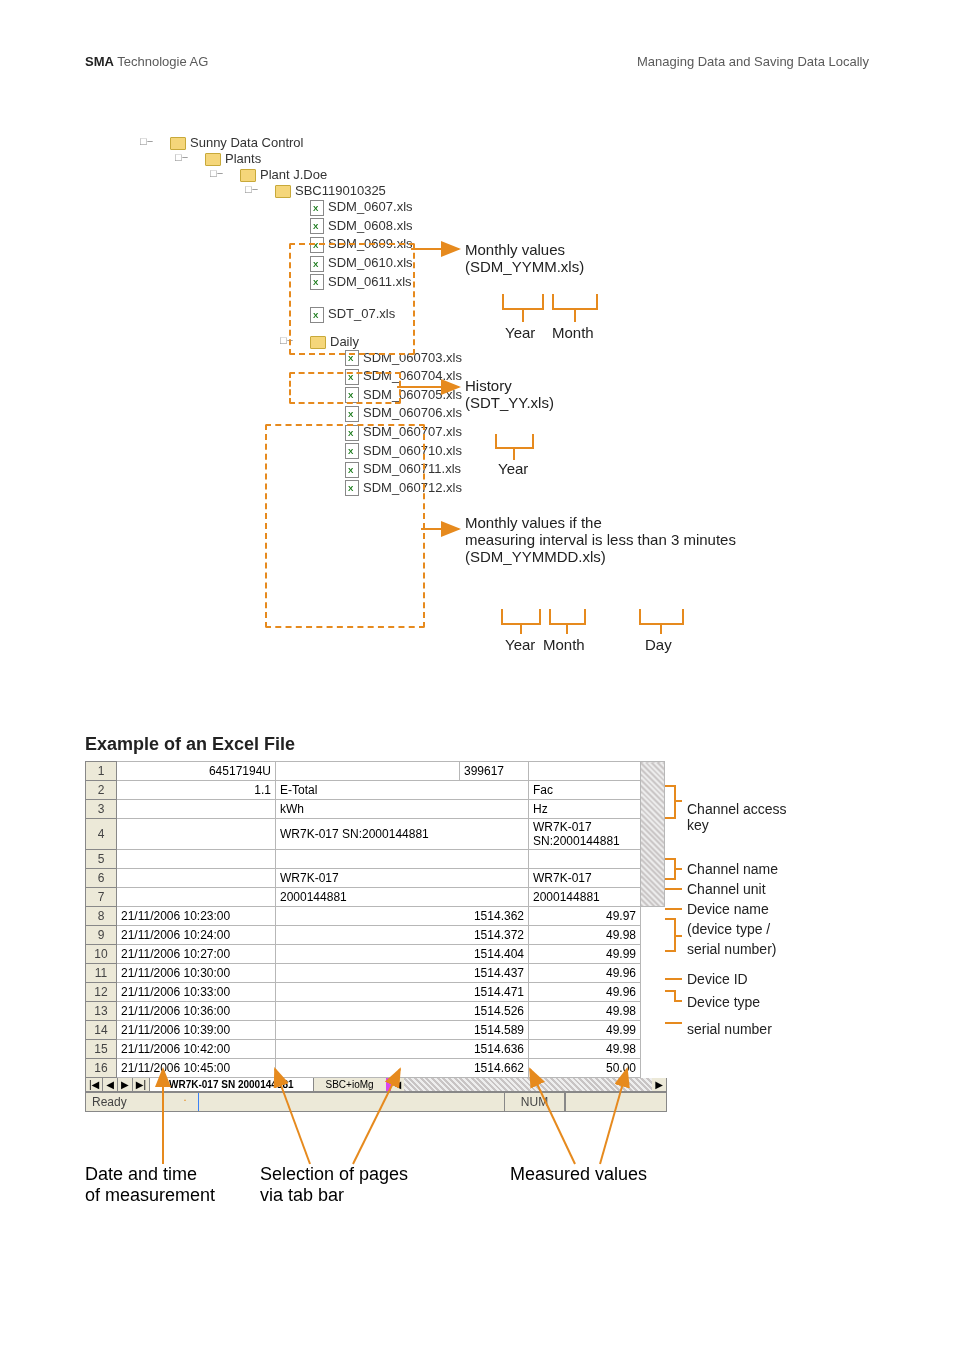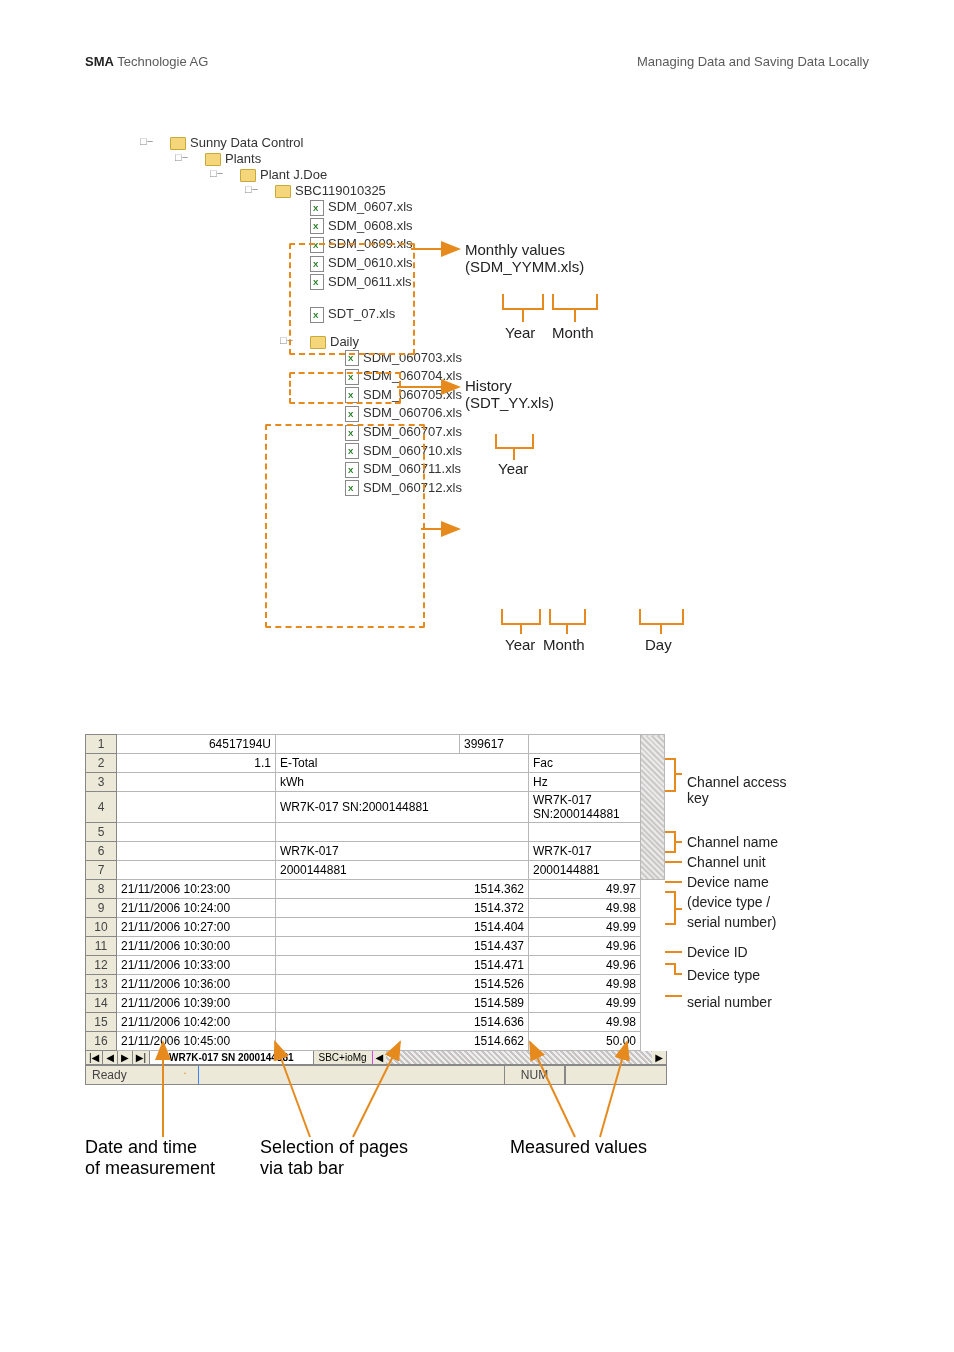--- a/index.html
+++ b/index.html
@@ -242,25 +242,31 @@
       <div>Monthly values</div>
         <div>(SDM_YYMM.xls)</div>
     </div>
     <div class="annotation" style="left:420px; top:190px;">Year</div>
     <div class="annotation" style="left:467px; top:190px;">Month</div>
     <div class="annotation" style="left:380px; top:243px;">
       <div>History</div>
         <div>(SDT_YY.xls)</div>
     </div>
     <div class="annotation" style="left:413px; top:326px;">Year</div>
+    <div class="annotation" style="left:380px; top:380px;">
+      <div>Monthly values if the</div>
+        <div>measuring interval is less than 3 minutes</div>
+        <div>(SDM_YYMMDD.xls)</div>
+    </div>
     <div class="annotation" style="left:420px; top:502px;">Year</div>
     <div class="annotation" style="left:458px; top:502px;">Month</div>
     <div class="annotation" style="left:560px; top:502px;">Day</div>
   </div>
 
+  <h2 class="heading">Example of an Excel File</h2>
 
   <div class="excel-wrap">
     <table class="excel">
       <tbody>
           <tr>
             <td class="rowhead">1</td>
             <td class="num" style="width:150px">64517194U</td>
             <td style="width:175px"></td>
             <td style="width:60px">399617</td>
             <td></td>
@@ -359,21 +365,21 @@
             <td class="num">50.00</td>
           </tr>
         </tbody>
     </table>
     <div style="display:flex; width:580px; background:#ece9d8; border:1px solid #888; border-top:none; font-size:10px;">
       <span style="padding:1px 3px; border-right:1px solid #888;">|◀</span>
       <span style="padding:1px 3px; border-right:1px solid #888;">◀</span>
       <span style="padding:1px 3px; border-right:1px solid #888;">▶</span>
       <span style="padding:1px 3px; border-right:1px solid #888;">▶|</span>
       <span style="background:#fff; padding:1px 19px; font-weight:bold; border-right:1px solid #888;">WR7K-017 SN 2000144881</span>
-      <span style="padding:1px 5px; border-right:1px solid #d946ef;">SBC+ioMg</span>
+      <span style="padding:1px 12px; border-right:5px solid #d946ef;">SBC+ioMg</span>
       <span style="padding:1px 3px;">◀</span>
       <span class="scrollbar-h" style="flex:1;"></span>
       <span style="padding:1px 3px;">▶</span>
     </div>
     <div class="status-bar">
       <div class="ready">Ready</div>
       <div class="mid"></div>
       <div class="num-box">NUM</div>
       <div class="corner"></div>
     </div>

